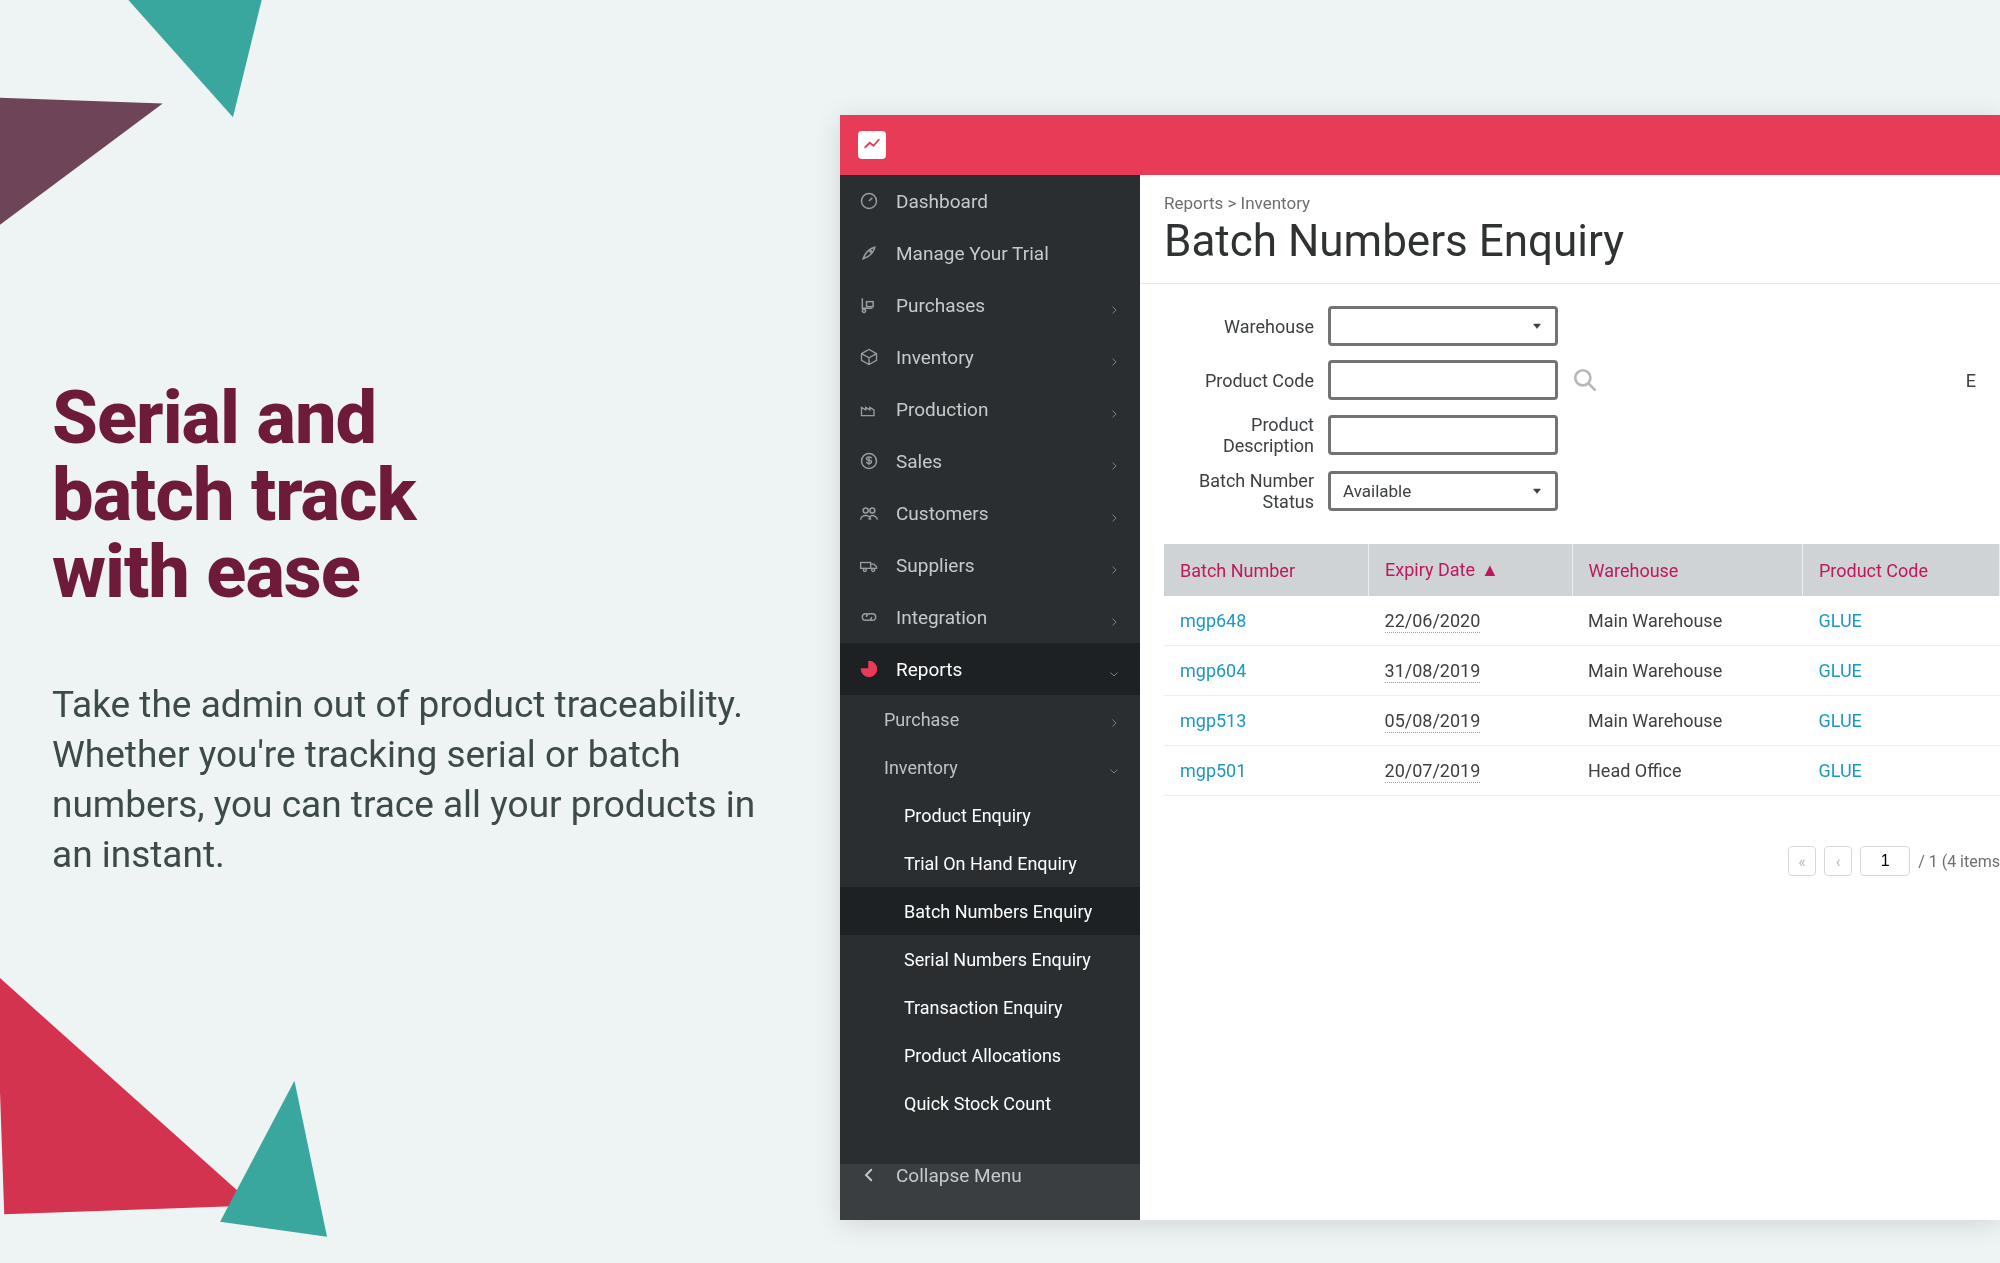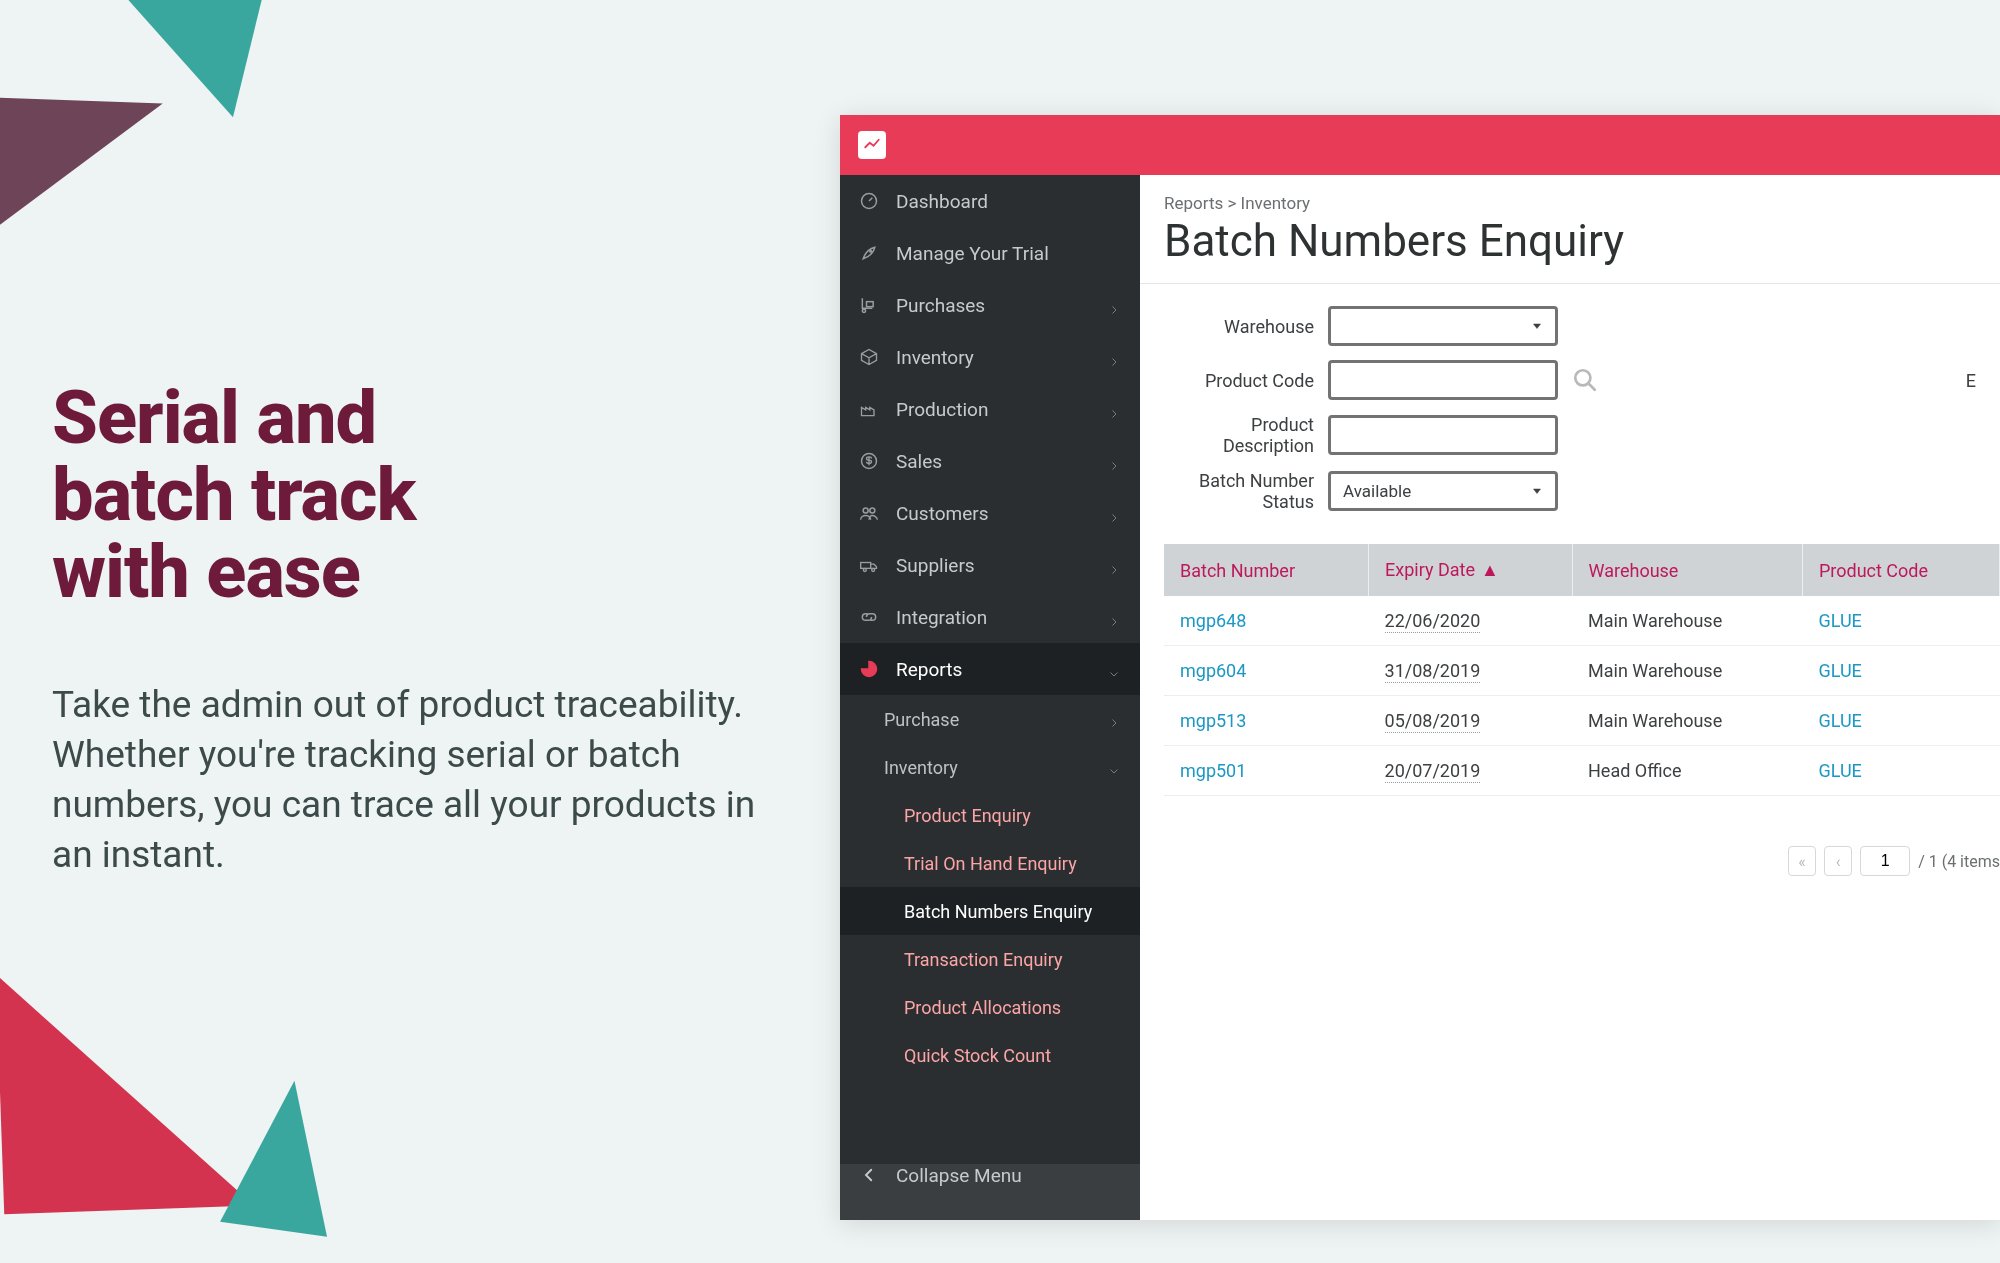--- a/index.html
+++ b/index.html
@@ -149,21 +149,21 @@
   color: #bfc1c2;
   font-size: 18px;
 }
 .sub-item .nav-label { flex: 1; color: #bfc1c2; }
 .subsub-item {
   display: flex;
   align-items: center;
   height: 48px;
   padding: 0 18px 0 64px;
   cursor: pointer;
-  color: #fca5a5;
+  color: #ffffff;
   font-size: 18px;
 }
 .subsub-item.active { color: #fff; background: #1e2123; }
 .sidebar-footer {
   margin-top: auto;
   background: #3a3e41;
   height: 56px;
   display: flex;
   align-items: flex-start;
   padding: 0 18px;
@@ -430,20 +430,21 @@
             <span class="nav-label">Inventory</span>
             <span class="nav-chev"><svg viewBox="0 0 24 24" width="12" height="12">
                 <polyline points="5,9 12,16 19,9" stroke-width="2"></polyline>
               </svg></span>
           </div>
         </div>
       <div id="nav-inventory-reports">
           <div class="subsub-item">Product Enquiry</div>
           <div class="subsub-item">Trial On Hand Enquiry</div>
           <div class="subsub-item active">Batch Numbers Enquiry</div>
+          <div class="subsub-item">Serial Numbers Enquiry</div>
           <div class="subsub-item">Transaction Enquiry</div>
           <div class="subsub-item">Product Allocations</div>
           <div class="subsub-item">Quick Stock Count</div>
         </div>
       <div class="sidebar-footer">
         <span class="nav-icon">
           <svg viewBox="0 0 24 24" width="18" height="18">
               <polyline points="15,5 8,12 15,19" stroke="#c7c9ca" stroke-width="2.5" fill="none" stroke-linecap="round"></polyline>
             </svg>
         </span>

